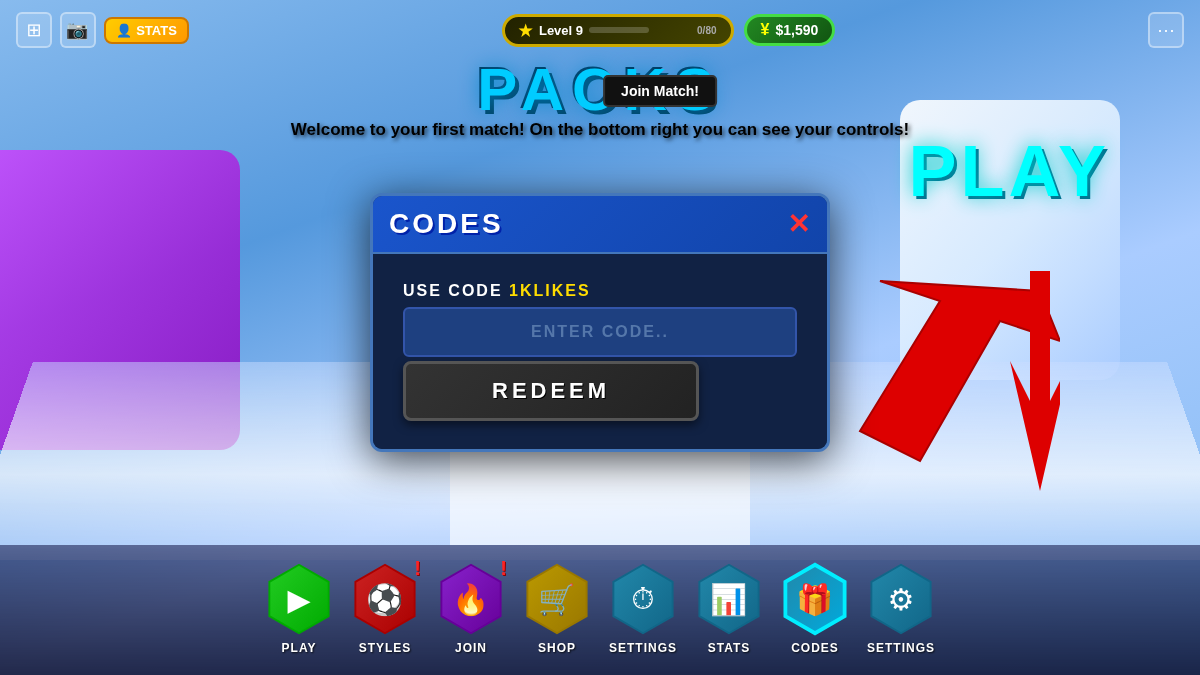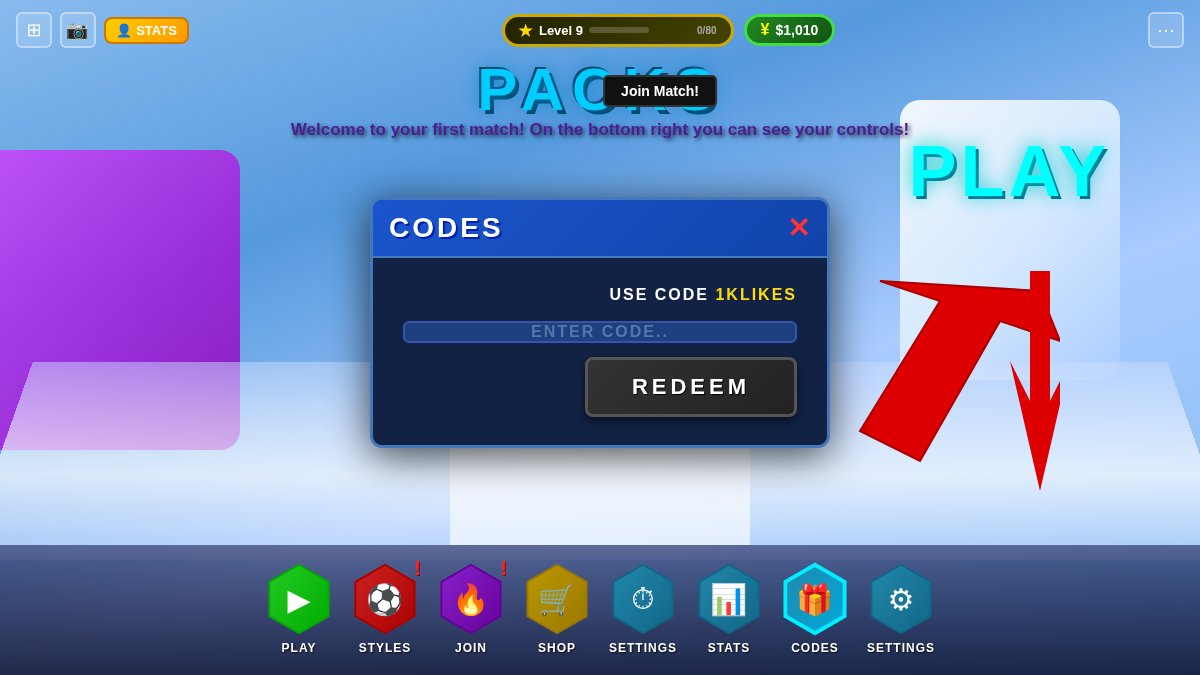--- a/index.html
+++ b/index.html
@@ -194,21 +194,21 @@
       cursor: pointer;
       white-space: nowrap;
     }
 
     
     .welcome-text {
       position: absolute;
       top: 120px;
       left: 50%;
       transform: translateX(-50%);
-      color: #4c1d95;
+      color: #000000;
       font-size: 17px;
       font-weight: 700;
       text-shadow: 2px 2px 4px rgba(0,0,0,0.7);
       z-index: 10;
       white-space: nowrap;
       text-align: center;
     }
 
     
     .modal-overlay {
@@ -248,22 +248,22 @@
       font-size: 28px;
       font-weight: 900;
       cursor: pointer;
       line-height: 1;
     }
     .modal-body {
       background: #112244;
       padding: 24px 30px 28px;
       display: flex;
       flex-direction: column;
-      align-items: flex-end;
-      gap: 14px;
+      align-items: flex-start;
+      gap: 4px;
     }
     .code-promo {
       text-align: center;
       line-height: 1.6;
     }
     .code-promo-line1 {
       color: white;
       font-size: 16px;
       font-weight: 900;
       letter-spacing: 2px;
@@ -278,38 +278,38 @@
       letter-spacing: 1px;
     }
     .code-promo-line2 span {
       color: white;
     }
     .code-input {
       width: 100%;
       background: #1e4080;
       border: 2px solid #3355aa;
       border-radius: 6px;
-      padding: 0 16px;
+      padding: 14px 16px;
       color: #7799cc;
       font-size: 16px;
       font-weight: 700;
       letter-spacing: 2px;
       text-align: center;
       outline: none;
       font-family: inherit;
     }
     .code-input::placeholder {
       color: #5577aa;
       letter-spacing: 2px;
     }
     .redeem-btn {
       background: linear-gradient(135deg, #333333, #222222);
       border: 3px solid #555555;
       border-radius: 8px;
-      padding: 14px 44px;
+      padding: 14px 86px;
       color: white;
       font-size: 22px;
       font-weight: 900;
       letter-spacing: 4px;
       cursor: pointer;
       text-shadow: 1px 1px 0 #000;
       box-shadow: 0 4px 10px rgba(0,0,0,0.5);
     }
 
     
@@ -404,21 +404,21 @@
     <div class="level-badge">
       <span class="level-star">★</span>
       <span>Level 9</span>
       <div class="level-bar-wrap">
         <div class="level-bar-fill"></div>
       </div>
       <span style="font-size:10px;color:#aaa;margin-left:42px;">0/80</span>
     </div>
     <div class="currency-badge">
       <span class="yen-icon">¥</span>
-      <span>$1,010</span>
+      <span>$1,590</span>
     </div>
   </div>
   <div class="top-right">
     <div class="more-btn">···</div>
   </div>
 </div>
 
 <div class="packs-title">PACKS</div>
 
 <button class="join-match-btn">Join Match!</button>

